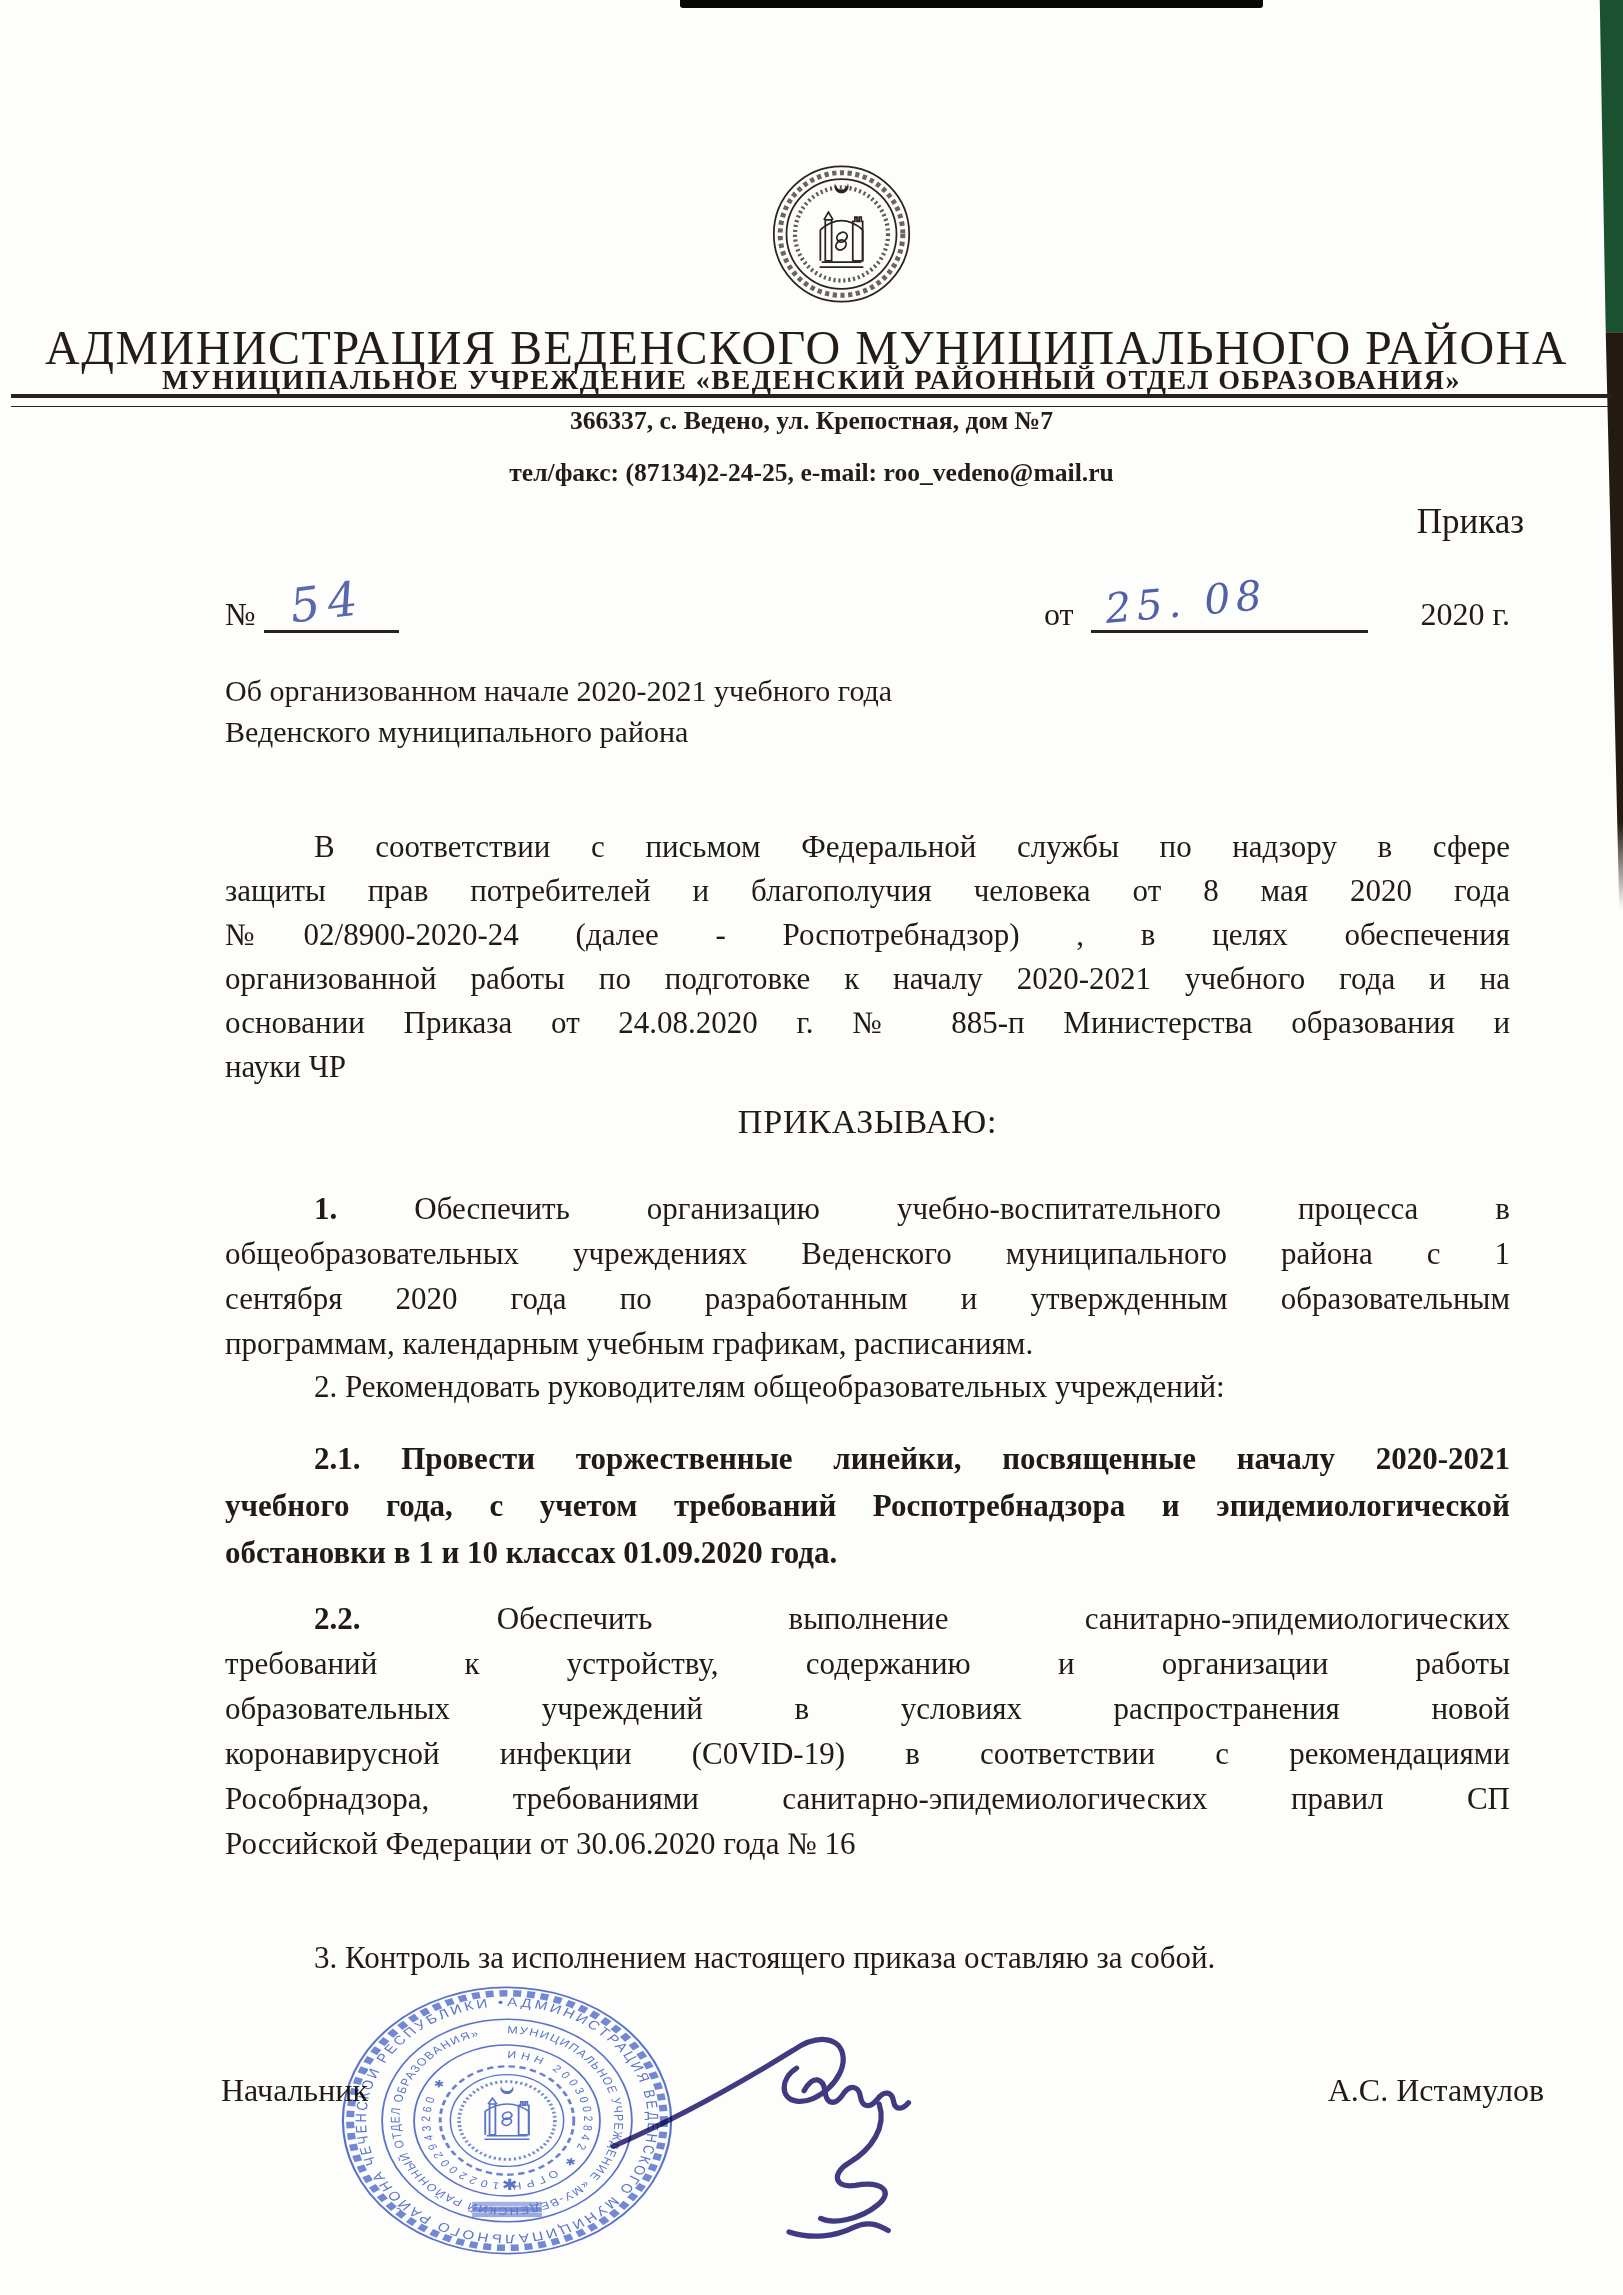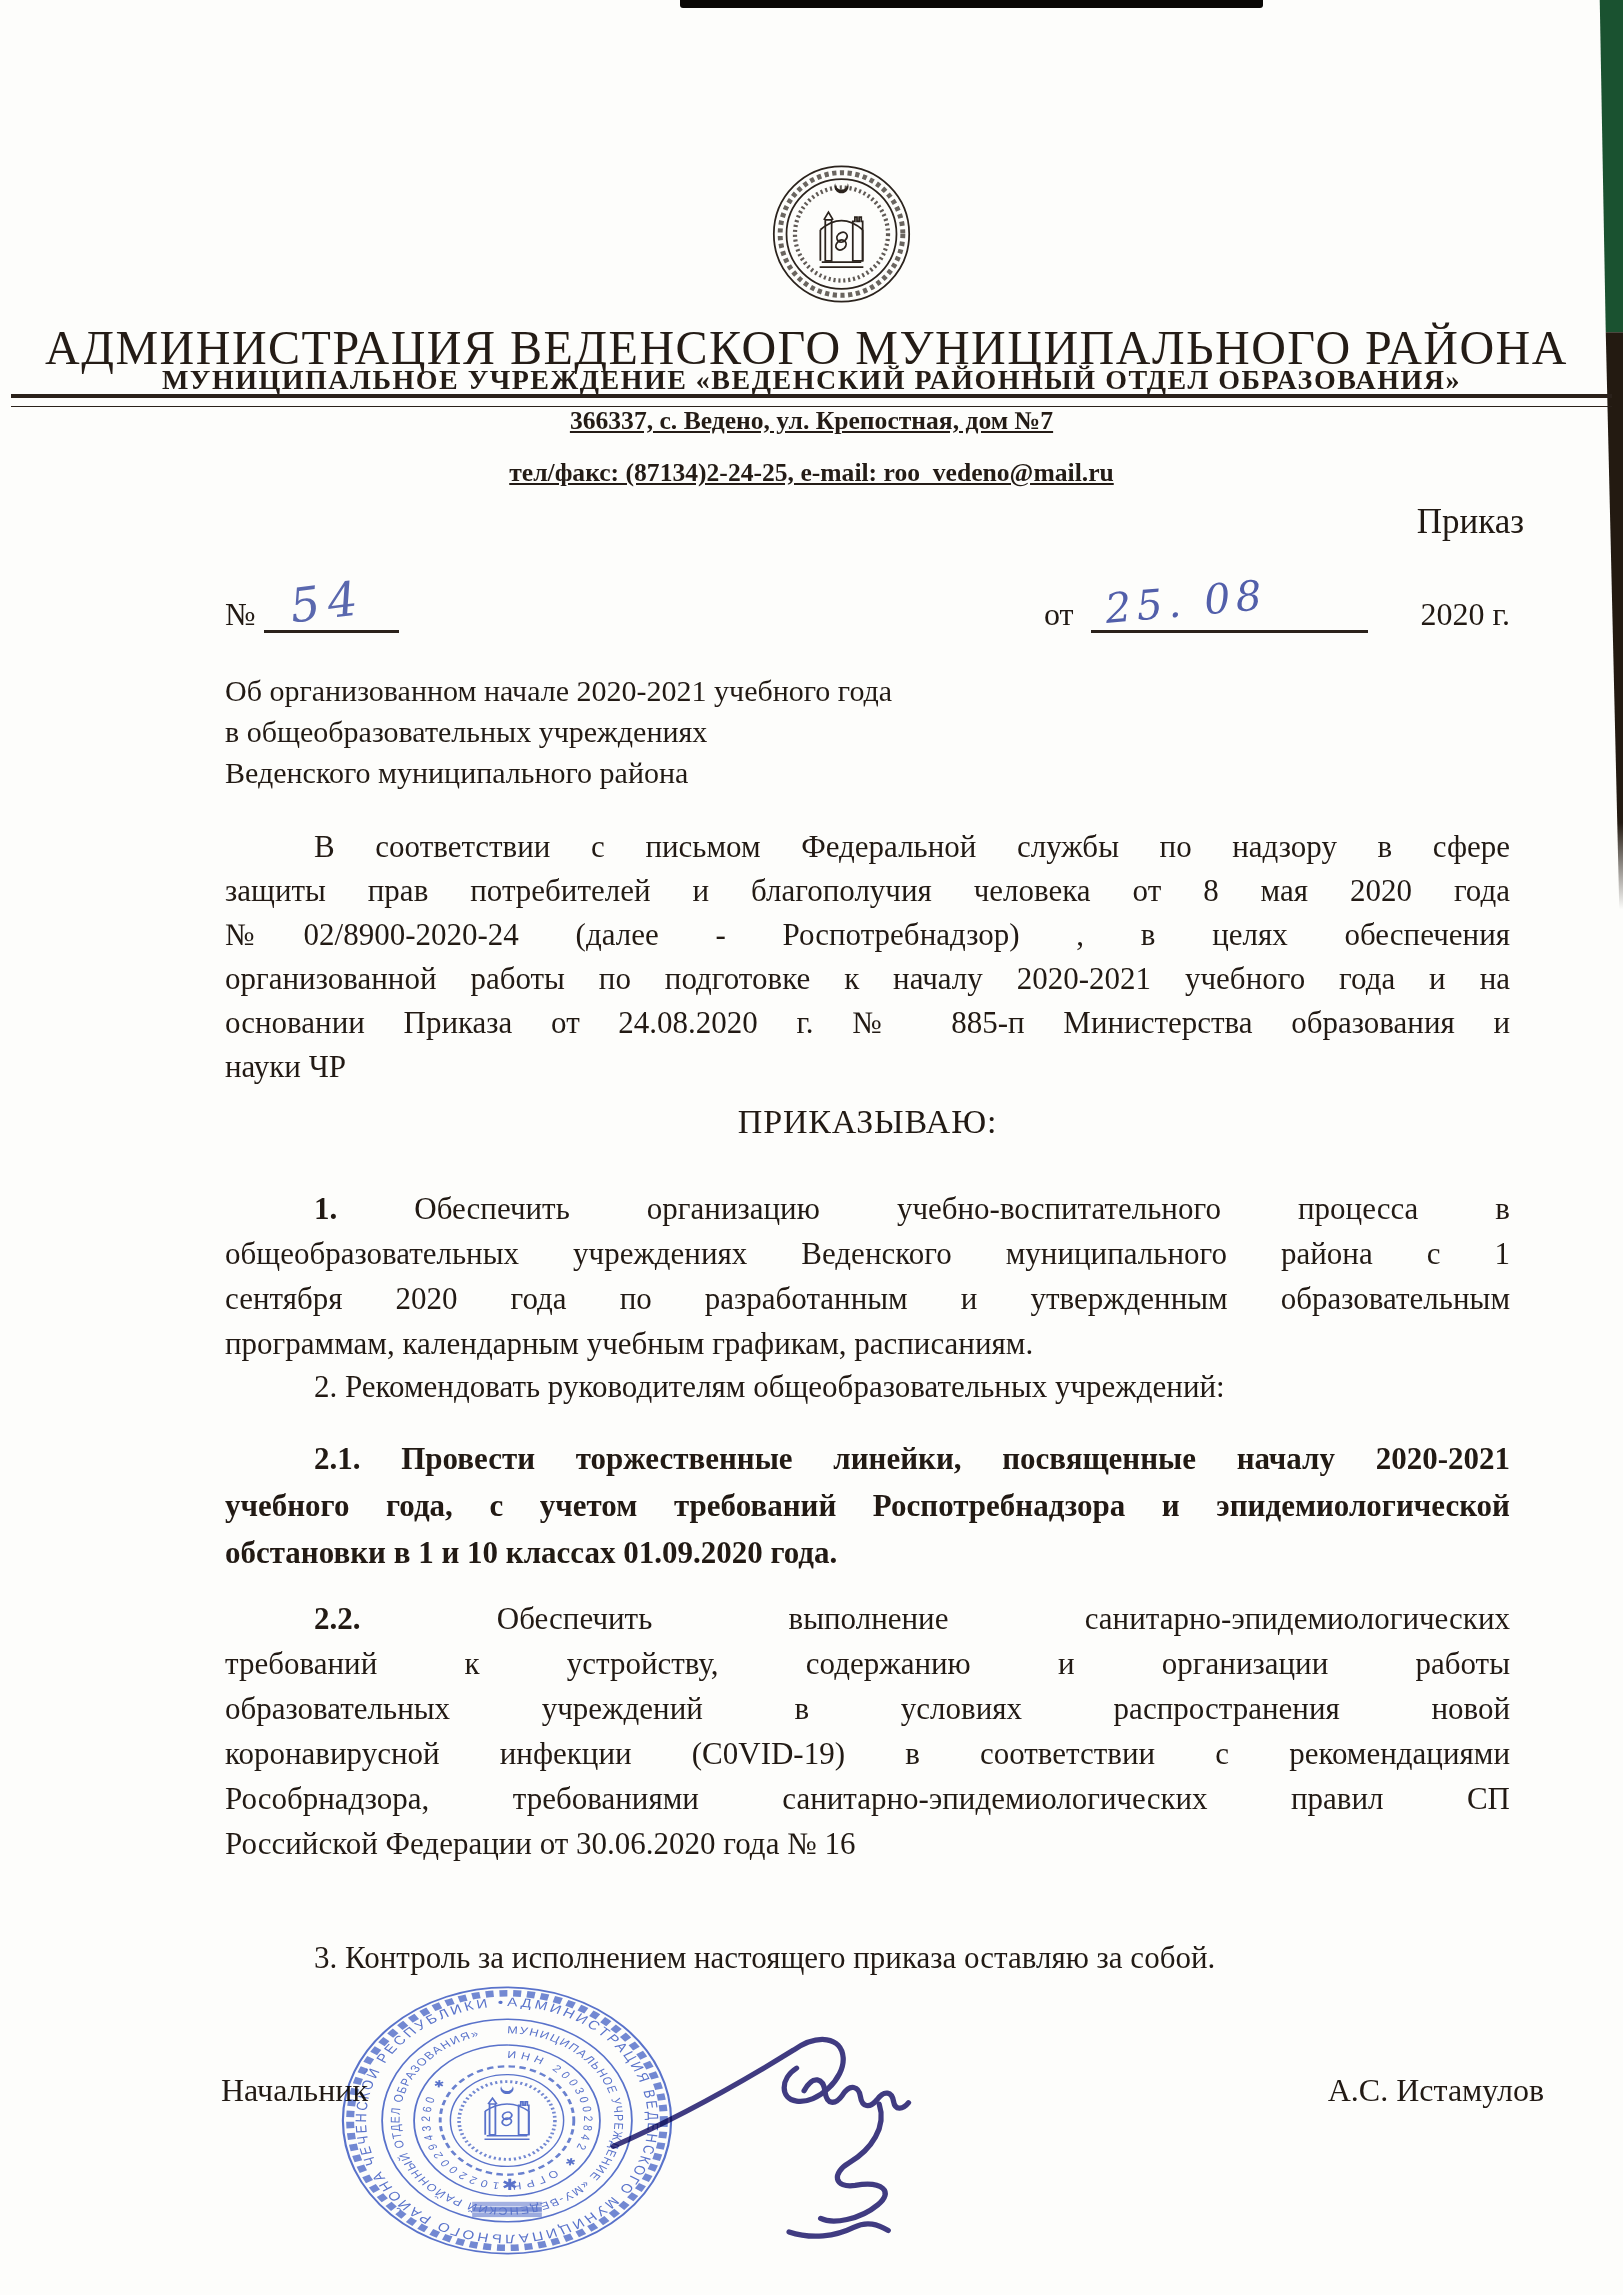--- a/index.html
+++ b/index.html
@@ -10,21 +10,21 @@
     color:#221a14;
   }
   .abs{position:absolute;}
   
   .black-bar{left:680px;top:0;width:583px;height:8.3px;background:#0a0806;border-radius:0 0 3px 3px;}
   .edge-svg{right:0;top:0;}
   
   .org1{left:45px;top:320px;width:1533px;text-align:left;font-size:48px;letter-spacing:1.5px;color:#241c16;}
   .org2{left:45px;top:364px;width:1533px;text-align:center;font-size:28px;font-weight:bold;letter-spacing:1.5px;color:#241c16;}
   .rule{left:11.3px;top:394px;width:1601px;height:8.3px;border-top:4.5px solid #2a211a;border-bottom:1.5px solid #2a211a;}
-  .addr{left:45px;width:1533px;text-align:center;font-size:25.6px;font-weight:bold;color:#241c16;text-decoration:underline;}
+  .addr{left:45px;width:1533px;text-align:center;font-size:25.6px;font-weight:bold;color:#241c16;}
   .addr1{top:406px;}
   .addr2{top:440px;margin-top:18px;}
   
   .order-title{left:239px;top:502px;width:1285px;text-align:right;font-size:35px;}
   .num-row{left:225px;top:586px;width:1285px;height:53px;font-size:32px;}
   .num-label{position:absolute;left:0;bottom:6px;}
   .ul-box{position:absolute;bottom:6px;height:53px;border-bottom:3px solid #2b221b;}
   .ul-num{left:39px;width:135px;}
   .right-group{position:absolute;right:0;bottom:6px;width:466px;height:53px;}
   .date-label{position:absolute;left:0;bottom:0;}
@@ -107,21 +107,20 @@
     <span class="date-label">от</span>
     <span class="ul-box ul-date">
       <span class="hand hand-date">25. 08</span>
     </span>
     <span class="year-suffix">2020 г.</span>
   </span>
 </div>
 
 <div class="abs subject">
   <div class="line plain">Об организованном начале 2020-2021 учебного года</div>
-  <div class="line plain">в общеобразовательных учреждениях</div>
   <div class="line plain">Веденского муниципального района</div>
 </div>
 
 <div class="abs para intro">
   <div class="line first">В соответствии с письмом Федеральной службы по надзору в сфере</div>
   <div class="line">защиты прав потребителей и благополучия человека от 8 мая 2020 года</div>
   <div class="line">№02/8900-2020-24 (далее - Роспотребнадзор) , в целях обеспечения</div>
   <div class="line">организованной работы по подготовке к началу 2020-2021 учебного года и на</div>
   <div class="line">основании Приказа от 24.08.2020 г. № 885-п Министерства образования и</div>
   <div class="line last">науки ЧР</div>

